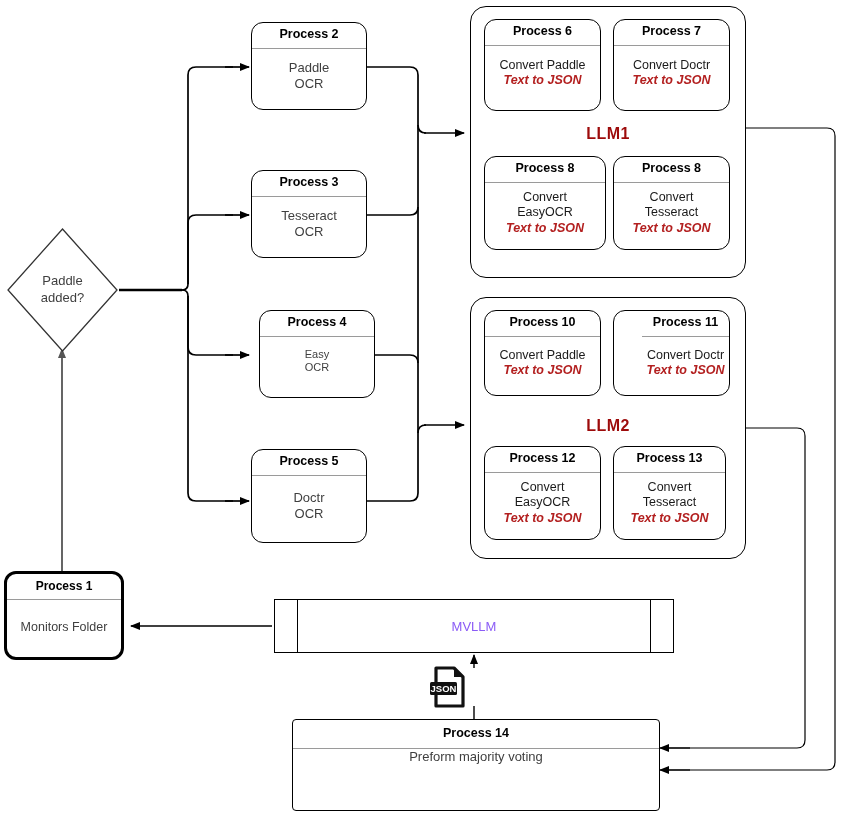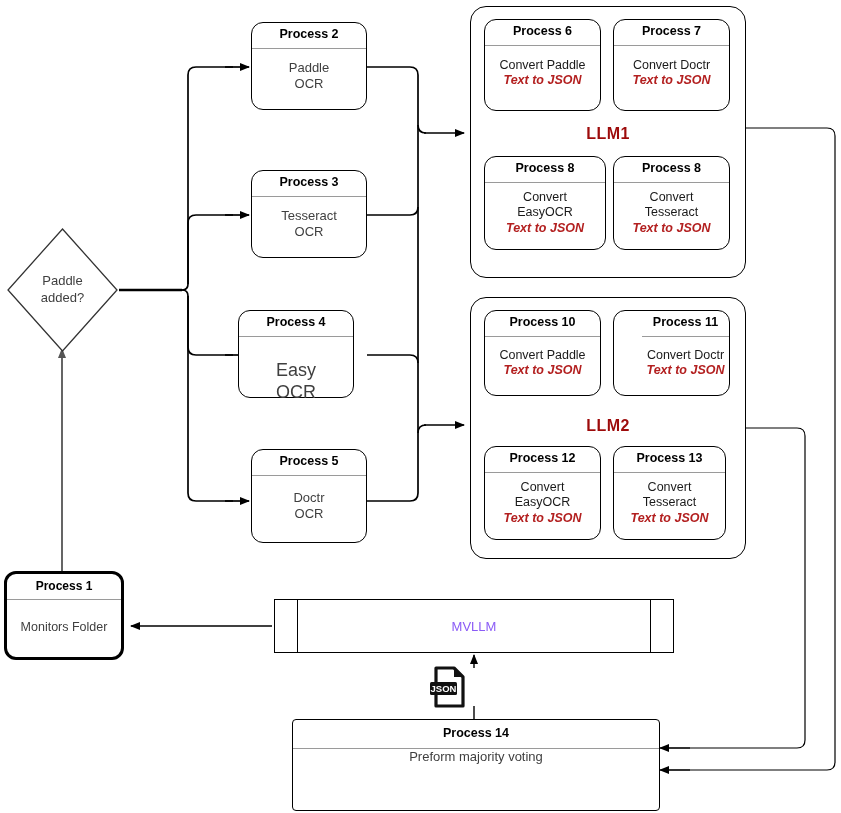--- a/index.html
+++ b/index.html
@@ -193,24 +193,24 @@
 
   <div class="node rounded" style="left:251px;top:170px;width:116px;height:88px;">
     <div class="hdr" style="font-size:12.5px;padding-top:5px;">Process 3</div>
     <div class="hdr-rule" style="margin-top:7px;"></div>
     <div class="body-txt" style="font-size:13px;padding-top:11px;">
       <span>Tesseract</span><br>
       <span>OCR</span>
     </div>
   </div>
 
-  <div class="node rounded" style="left:238px;top:310px;width:116px;height:88px;">
+  <div class="node rounded" style="left:259px;top:310px;width:116px;height:88px;">
     <div class="hdr" style="font-size:12.5px;padding-top:5px;">Process 4</div>
     <div class="hdr-rule" style="margin-top:7px;"></div>
-    <div class="body-txt" style="font-size:18px;padding-top:22px;">
+    <div class="body-txt" style="font-size:11px;padding-top:11px;">
       <span>Easy</span><br>
       <span>OCR</span>
     </div>
   </div>
 
   <div class="node rounded" style="left:251px;top:449px;width:116px;height:94px;">
     <div class="hdr" style="font-size:12.5px;padding-top:5px;">Process 5</div>
     <div class="hdr-rule" style="margin-top:7px;"></div>
     <div class="body-txt" style="font-size:13px;padding-top:14px;">
       <span>Doctr</span><br>

